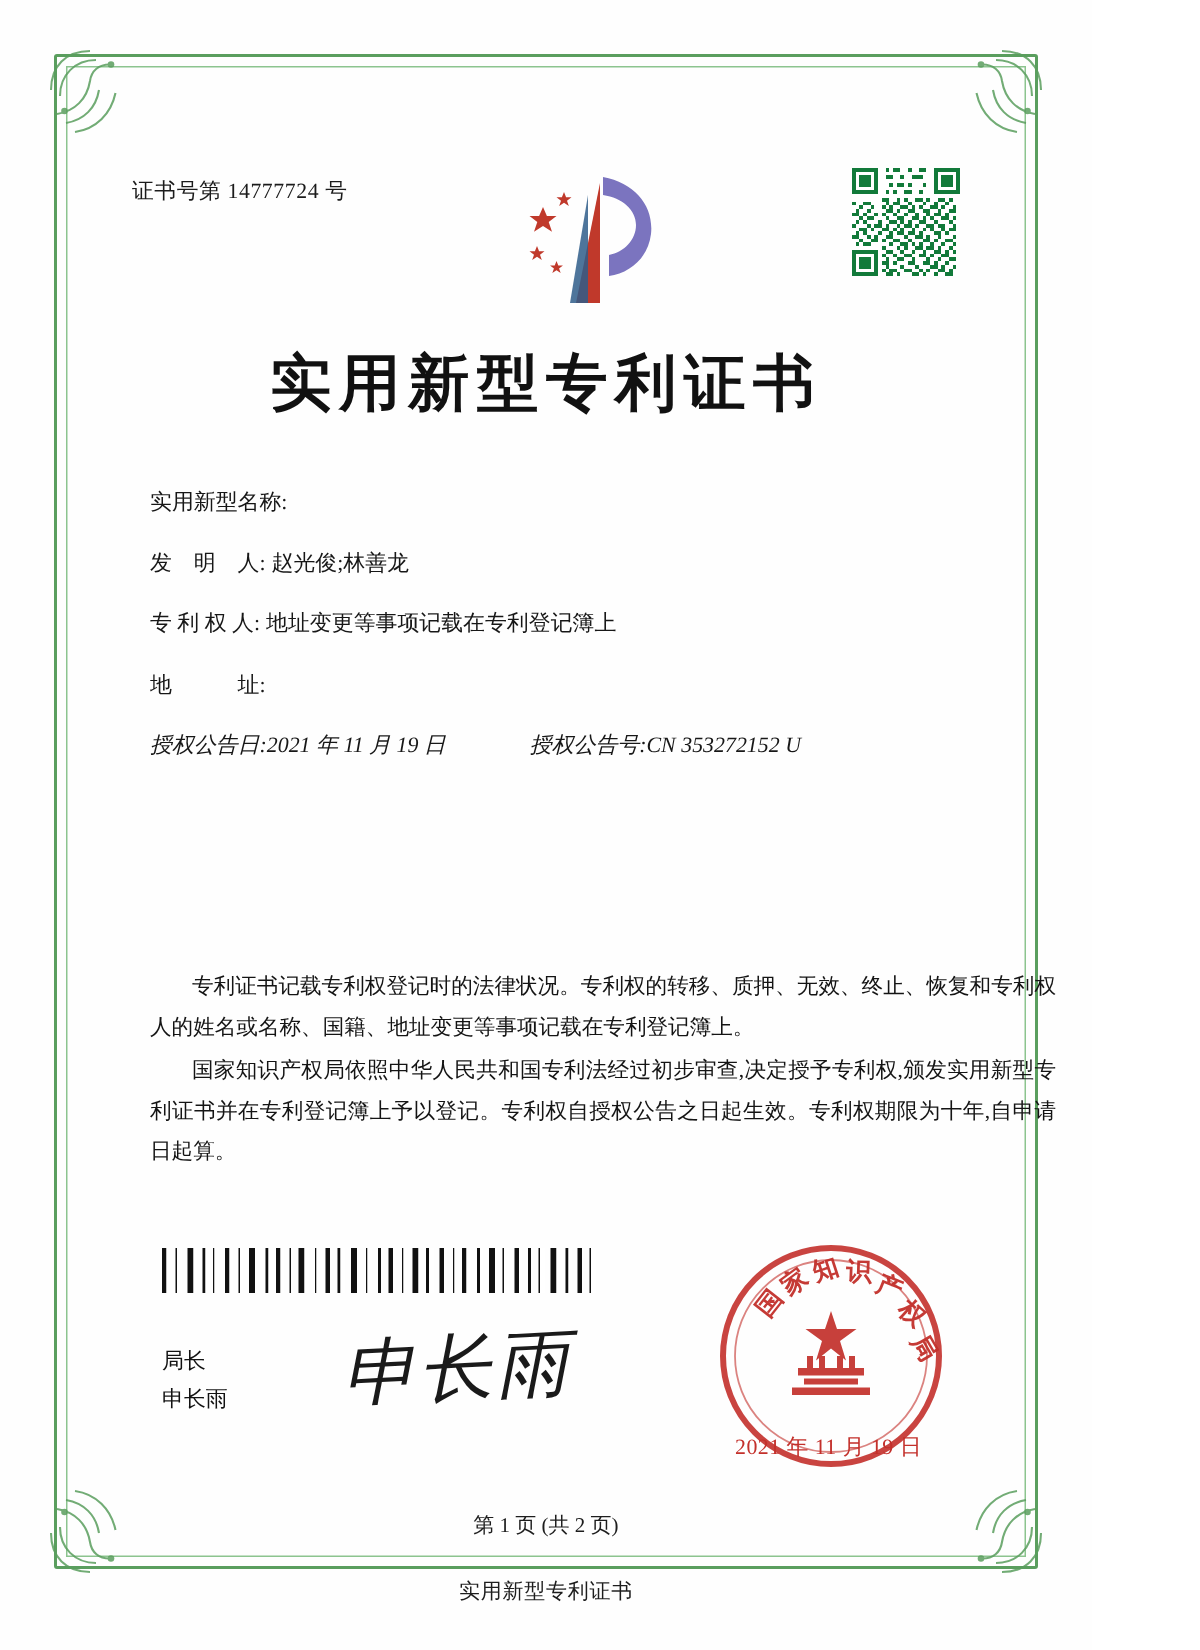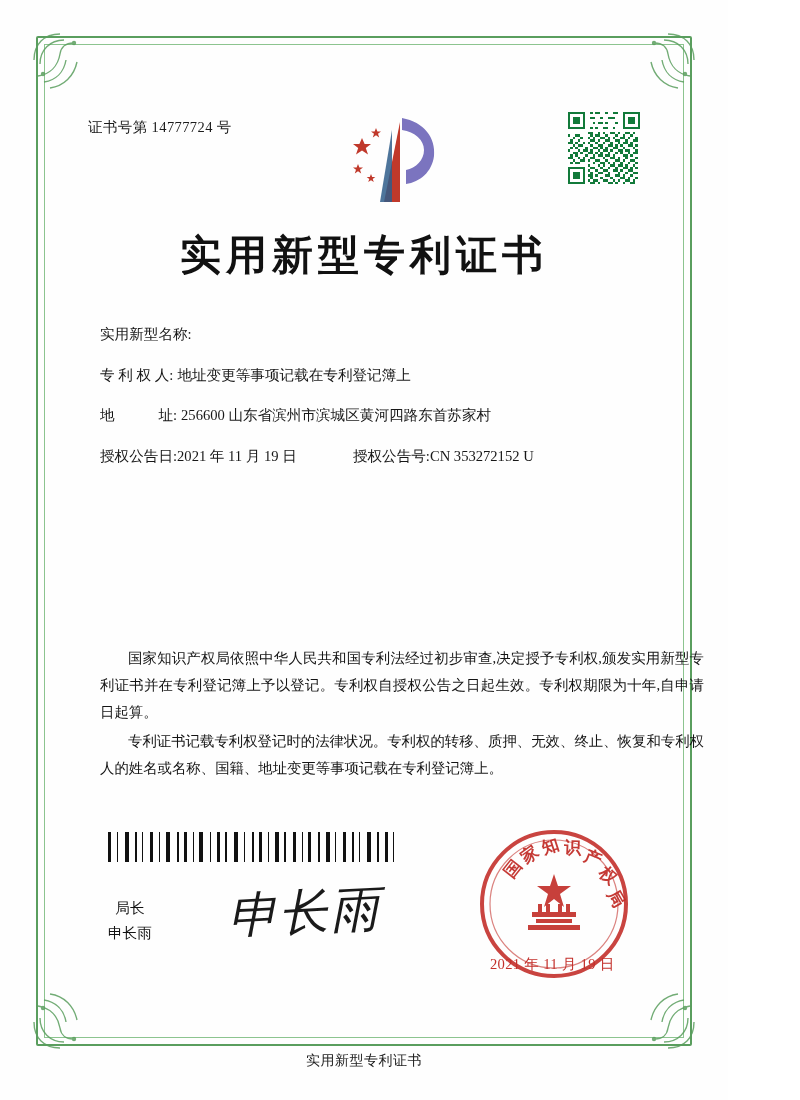--- a/index.html
+++ b/index.html
@@ -91,20 +91,21 @@
   }
   .row .val {
     margin-left: 4px;
   }
   .row-inline-2 {
     display: flex;
     align-items: baseline;
     font-size: 14.6px;
     color: #171717;
     white-space: nowrap;
+    font-style: italic;
   }
   .gap { display:inline-block; width: 56px; }
 
   
   .body-text {
     position: absolute;
     left: 100px; top: 645px;
     width: 604px;
     font-size: 14.4px;
     line-height: 27px;
@@ -129,21 +130,20 @@
     vertical-align: top;
   }
 
   
   .sig-label {
     position: absolute;
     left: 108px; top: 896px;
     font-size: 14.6px;
     line-height: 25px;
     color: #121212;
-    text-align: center;
   }
   .sig-script {
     position: absolute;
     left: 228px; top: 880px;
     font-size: 49px;
     color: #1a1a1a;
     font-family: "DejaVu Serif", serif;
     font-style: italic;
     transform: rotate(-3deg);
     letter-spacing: 2px;
@@ -463,39 +463,42 @@
     </svg>
   </div>
 
   <div class="title">实用新型专利证书</div>
 
   <div class="fields">
     <div class="row">
       <span class="lbl">实用新型名称:</span>
     </div>
     <div class="row">
+      <span class="lbl">发　明　人:</span>
+      <span class="val">赵光俊;林善龙</span>
+    </div>
+    <div class="row">
       <span class="lbl">专 利 权 人:</span>
       <span class="val">地址变更等事项记载在专利登记簿上</span>
     </div>
     <div class="row">
       <span class="lbl">地　　　址:</span>
-      <span class="val">256600 山东省滨州市滨城区黄河四路东首苏家村</span>
     </div>
     <div class="row-inline-2">
       <span class="lbl">授权公告日:</span>
       <span class="val">2021 年 11 月 19 日</span>
       <span class="gap"></span>
       <span class="lbl">授权公告号:</span>
       <span class="val">CN 353272152 U</span>
     </div>
   </div>
 
   <div class="body-text">
+    <p>专利证书记载专利权登记时的法律状况。专利权的转移、质押、无效、终止、恢复和专利权人的姓名或名称、国籍、地址变更等事项记载在专利登记簿上。</p>
     <p>国家知识产权局依照中华人民共和国专利法经过初步审查,决定授予专利权,颁发实用新型专利证书并在专利登记簿上予以登记。专利权自授权公告之日起生效。专利权期限为十年,自申请日起算。</p>
-    <p>专利证书记载专利权登记时的法律状况。专利权的转移、质押、无效、终止、恢复和专利权人的姓名或名称、国籍、地址变更等事项记载在专利登记簿上。</p>
   </div>
 
   <div class="barcode">
     <i style="width:3px"></i><i style="width:2px;background:#fff"></i>
     <i style="width:1px"></i><i style="width:3px;background:#fff"></i>
     <i style="width:4px"></i><i style="width:2px;background:#fff"></i>
     <i style="width:2px"></i><i style="width:1px;background:#fff"></i>
     <i style="width:1px"></i><i style="width:3px;background:#fff"></i>
     <i style="width:3px"></i><i style="width:2px;background:#fff"></i>
     <i style="width:1px"></i><i style="width:2px;background:#fff"></i>
@@ -570,15 +573,16 @@
         <text x="68" y="28" transform="rotate(-18 68 28)">知</text>
         <text x="88" y="27" transform="rotate(2 88 27)">识</text>
         <text x="107" y="34" transform="rotate(22 107 34)">产</text>
         <text x="122" y="48" transform="rotate(42 122 48)">权</text>
         <text x="131" y="68" transform="rotate(60 131 68)">局</text>
       </g>
     </svg>
   </div>
   <div class="seal-date">2021 年 11 月 19 日</div>
 
+  <div class="page-no">第 1 页 (共 2 页)</div>
   <div class="footnote">实用新型专利证书</div>
 
 </div>
 
 </body></html>

